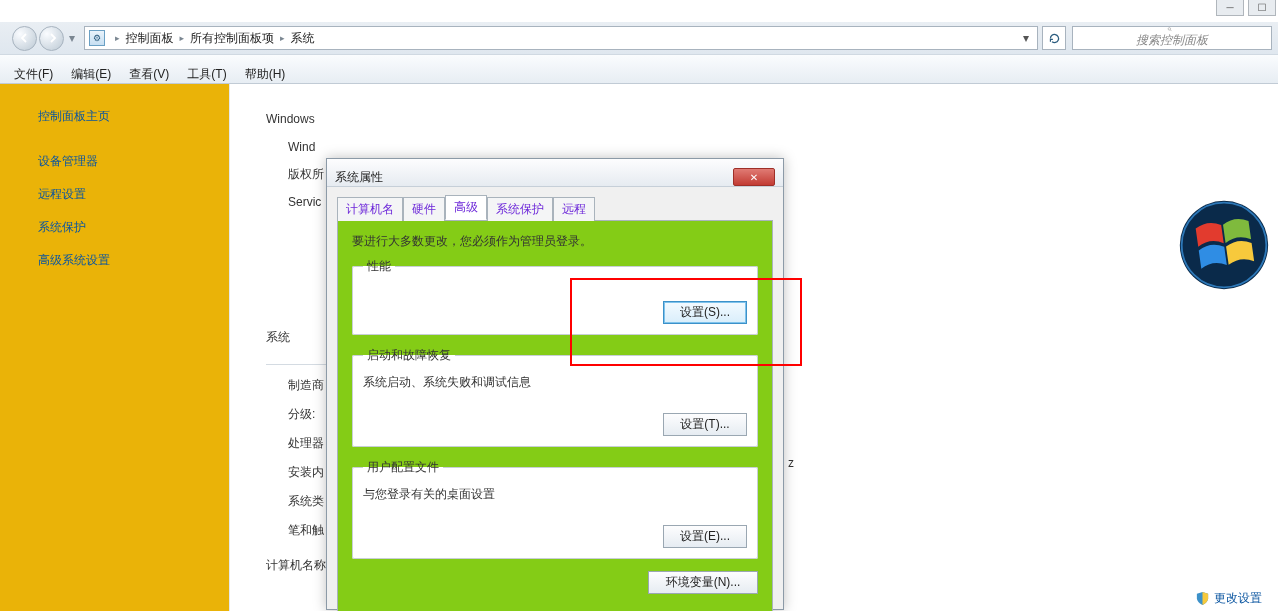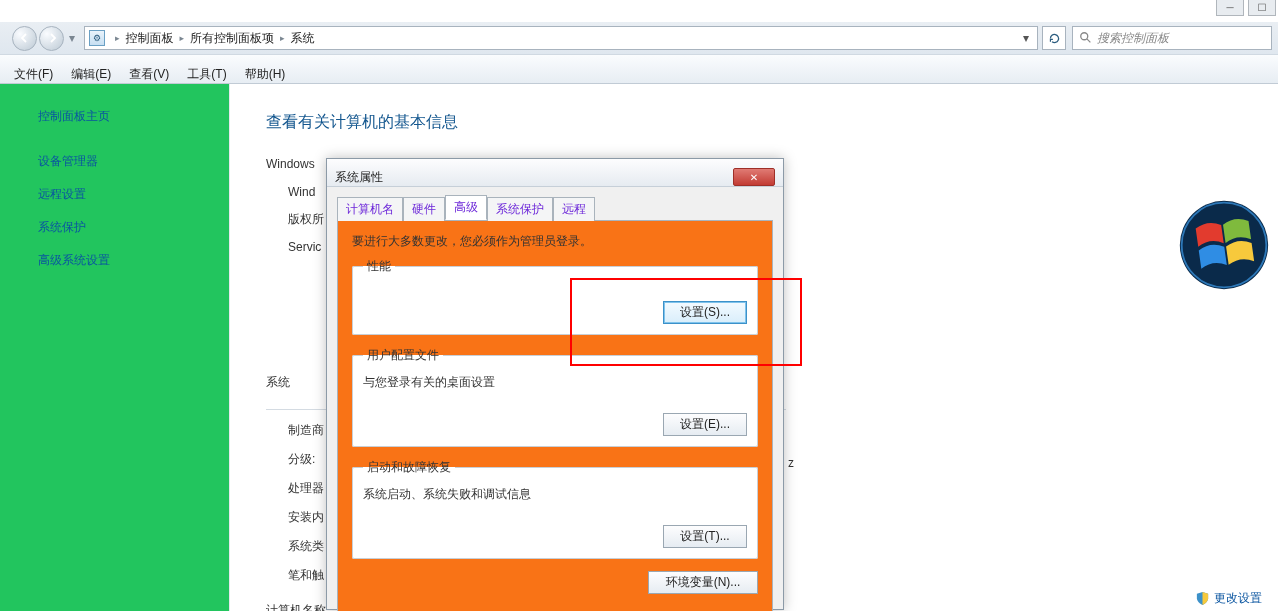--- a/index.html
+++ b/index.html
@@ -13,29 +13,29 @@
     .navrow { position:absolute; top:22px; left:0; right:0; height:32px; background:linear-gradient(#e9eef3,#dfe7ef); display:flex; align-items:center; padding:0 6px 0 12px; }
     .navbtn { width:25px; height:25px; border-radius:50%; background:radial-gradient(circle at 30% 30%,#fafcff,#bcc9d4); border:1px solid #a7b3bf; margin-right:2px; display:flex; align-items:center; justify-content:center; color:#fff; font-size:12px; }
     .navchev { width:12px; text-align:center; color:#7a8691; margin-right:6px; }
     .addr { flex:1; height:24px; background:#fff; border:1px solid #a8b3be; display:flex; align-items:center; padding:0 4px; margin-right:4px; }
     .addr-ico { width:16px; height:16px; display:flex; align-items:center; justify-content:center; border:1px solid #6aa0c4; background:linear-gradient(#e9f3fb,#c7dff2); margin-right:4px; font-size:9px; color:#2a5b7e; }
     .crumb { display:flex; align-items:center; color:#222; }
     .crumb .sep { margin:0 6px; color:#7a8691; font-size:9px; }
     .addr-dd { margin-left:auto; color:#555; padding:0 4px; }
     .refresh { width:24px; height:24px; border:1px solid #a8b3be; background:#fff; display:flex; align-items:center; justify-content:center; margin-right:6px; }
     .refresh svg{width:13px;height:13px;}
-    .search { width:200px; height:24px; border:1px solid #a8b3be; background:#fff; display:flex; align-items:center; padding:0 6px; color:#888; font-style:italic; }
+    .search { width:200px; height:24px; border:1px solid #a8b3be; background:#fff; display:flex; align-items:center; padding:0 22px; color:#888; font-style:italic;flex-direction:column; }
     .search-ico { width:14px; height:14px; margin-right:4px; }
 
     
     .menubar { position:absolute; top:54px; left:0; right:0; height:30px; background:linear-gradient(#fafcfe,#e7edf3); border-top:1px solid #d0d9e2; border-bottom:1px solid #c1cbd5; display:flex; align-items:flex-end; padding:0 14px; }
     .menuitem { margin-right:18px; color:#222; cursor:default; }
 
     
-    .sidebar { position:absolute; top:84px; left:0; width:230px; bottom:0; background:#22c55e; border-right:1px solid #e4e8ec; padding:24px 0 0 38px; }
+    .sidebar { position:absolute; top:84px; left:0; width:230px; bottom:0; background:#eab308; border-right:1px solid #e4e8ec; padding:24px 0 0 38px; }
     .side-main { color:#0a55a0; margin-bottom:28px; cursor:pointer; }
     .side-link { color:#0a55a0; margin-bottom:16px; cursor:pointer; }
 
     
     .main { position:absolute; top:84px; left:230px; right:0; bottom:0; background:#fff; padding:28px 40px 0 36px; }
     .main h2 { font-size:16px; color:#14578f; font-weight:normal; margin-bottom:24px; }
     .main .lbl { color:#333; margin-bottom:14px; margin-left:0; }
     .main .ind { margin-left:22px; margin-bottom:12px; color:#333; }
     .main .group-hdr { color:#333; margin-top:18px; margin-bottom:18px; }
     .main .hsep { border-top:1px solid #d4dbe2; margin:2px 0 12px 0; width:520px;}
@@ -47,21 +47,21 @@
     .footer .shield{width:15px;height:15px;}
 
     
     .dialog { position:absolute; left:326px; top:158px; width:458px; height:452px; background:#f0f0f0; border:1px solid #8c9aa7; box-shadow:0 0 12px rgba(0,0,0,.25); }
     .dlg-title { height:28px; background:linear-gradient(#fdfdfe,#e6ebf1); border-bottom:1px solid #c6cfd8; display:flex; align-items:flex-end; padding:0 8px; }
     .dlg-title span.t { color:#222; }
     .dlg-close { margin-left:auto; width:42px; height:18px; background:linear-gradient(#e07b74,#c23b33); border:1px solid #9e2f28; border-radius:2px; display:flex; align-items:center; justify-content:center; color:#fff; font-size:10px; font-family:Arial; cursor:default; }
     .tabs { display:flex; align-items:flex-end; padding:8px 10px 0 10px; background:#f0f0f0; }
     .tab { padding:3px 8px; border:1px solid #a9b3bc; border-bottom:none; margin-right:0px; background:#f4f5f6; color:#6d28d9; cursor:default; position:relative; top:1px; }
     .tab.active { background:#fff; border-bottom:1px solid #fff; top:0px;}
-    .tab-body { margin:0 10px 10px 10px; border:1px solid #a9b3bc; background:#f97316; padding:12px 14px 14px 14px; height:calc(100% - 58px); }
+    .tab-body { margin:0 10px 10px 10px; border:1px solid #a9b3bc; background:#84cc16; padding:12px 14px 14px 14px; height:calc(100% - 58px); }
     .tab-body .note { color:#333; margin-bottom:8px; }
     fieldset { border:1px solid #c8cfd6; border-radius:2px; padding:8px 10px 10px 10px; margin-bottom:12px; background:#fff; }
     legend { color:#333; padding:0 4px; }
     fieldset .desc { color:#333; margin:2px 0 12px 0; }
     .btnrow { text-align:right; }
     .btn { display:inline-block; min-width:84px; padding:2px 8px; border:1px solid #9aa7b2; background:linear-gradient(#fdfdfe,#e6ecf2); color:#222; cursor:default; text-align:center; }
     .btn.highlight { border:1px solid #3c91c9; box-shadow:0 0 0 1px #7fc3ec inset; background:linear-gradient(#f3faff,#d9eefb); }
     .env-row { text-align:right; margin-top:4px; }
 
     
@@ -124,21 +124,20 @@
 
 <div class="sidebar">
   <div class="side-main">控制面板主页</div>
   <div class="side-link">设备管理器</div>
   <div class="side-link">远程设置</div>
   <div class="side-link">系统保护</div>
   <div class="side-link">高级系统设置</div>
 </div>
 
 <div class="main">
-  <h2>查看有关计算机的基本信息</h2>
   <div class="lbl">Windows</div>
   <div class="ind">Wind</div>
   <div class="ind">版权所</div>
   <div class="ind">Servic</div>
   <div style="height:90px"></div>
   <div class="group-hdr">系统</div>
   <div class="hsep"></div>
   <div class="ind">制造商</div>
   <div class="ind">分级:</div>
   <div class="ind">处理器</div>
@@ -188,36 +187,36 @@
 
     <fieldset>
       <legend>性能</legend>
       <div style="height:18px"></div>
       <div class="btnrow">
         <span class="btn highlight">设置(S)...</span>
       </div>
     </fieldset>
 
     <fieldset>
+      <legend>启动和故障恢复</legend>
+      <div class="desc">系统启动、系统失败和调试信息</div>
+      <div style="height:10px"></div>
+      <div class="btnrow">
+        <span class="btn">设置(T)...</span>
+      </div>
+    </fieldset>
+
+    <fieldset>
       <legend>用户配置文件</legend>
       <div class="desc">与您登录有关的桌面设置</div>
       <div style="height:10px"></div>
       <div class="btnrow">
         <span class="btn">设置(E)...</span>
       </div>
     </fieldset>
 
-    <fieldset>
-      <legend>启动和故障恢复</legend>
-      <div class="desc">系统启动、系统失败和调试信息</div>
-      <div style="height:10px"></div>
-      <div class="btnrow">
-        <span class="btn">设置(T)...</span>
-      </div>
-    </fieldset>
-
     <div class="env-row">
       <span class="btn" style="min-width:110px">环境变量(N)...</span>
     </div>
   </div>
 </div>
 
 <div class="redbox" style="left:570px; top:278px; width:232px; height:88px;"></div>
 
 </body></html>

